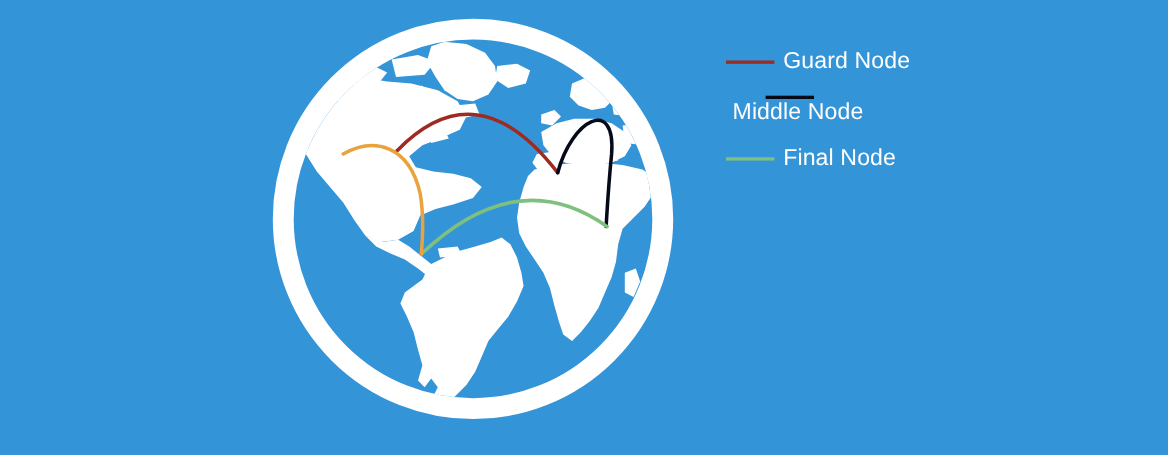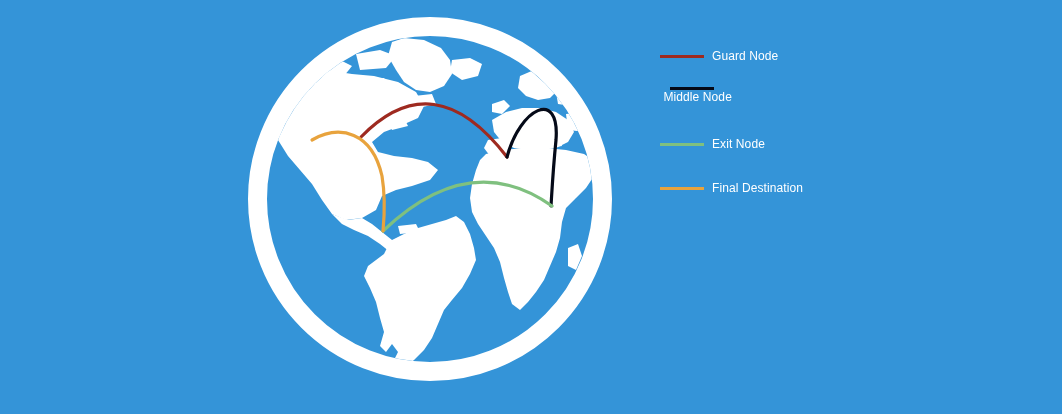--- a/index.html
+++ b/index.html
@@ -43,21 +43,21 @@
   }
   .legend-swatch {
     width: 44px;
     height: 3px;
     margin-right: 8px;
     flex: 0 0 auto;
     border-radius: 0;
   }
   .legend-label {
     color: #ffffff;
-    font-size: 12px;
+    font-size: 21px;
     font-family: "Liberation Sans", sans-serif;
     white-space: pre;
     letter-spacing: 0.1px;
   }
 </style>
 </head>
 <body>
 
 <div id="root">
 
@@ -153,21 +153,17 @@
     <div class="legend-row" style="top:10px;">
       <span class="legend-swatch" style="background:#9e2a20;"></span>
       <span class="legend-label">Guard Node</span>
     </div>
     <div class="legend-row" style="top:55px;flex-direction:column;">
       <span class="legend-swatch" style="background:#050a18;"></span>
       <span class="legend-label"> Middle Node</span>
     </div>
     <div class="legend-row" style="top:98px;">
       <span class="legend-swatch" style="background:#7fc07f;"></span>
-      <span class="legend-label">Exit Node</span>
-    </div>
-    <div class="legend-row" style="top:142px;">
-      <span class="legend-swatch" style="background:#e8a33d;"></span>
-      <span class="legend-label">Final Destination</span>
+      <span class="legend-label">Final Node</span>
     </div>
   </div>
 
 </div>
 
 </body></html>

